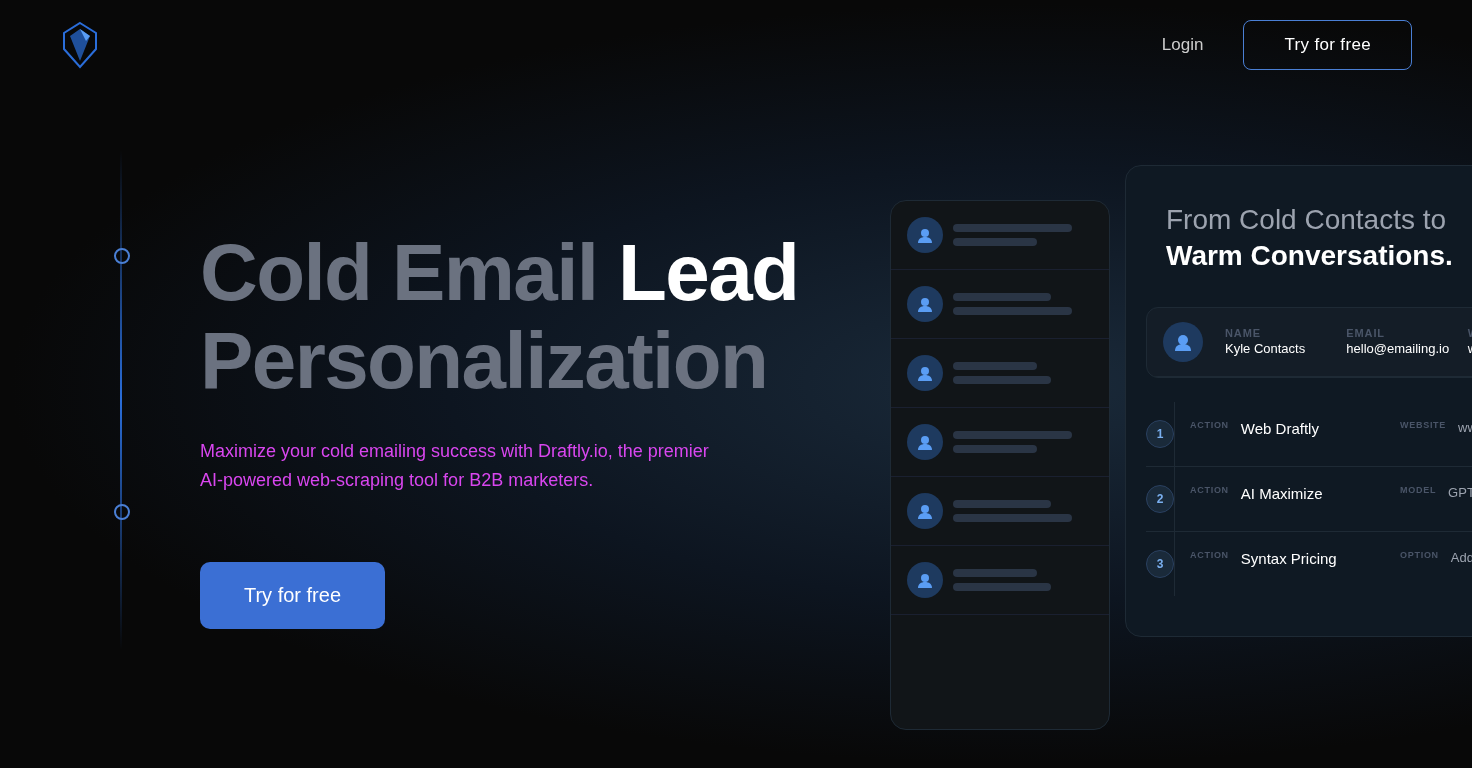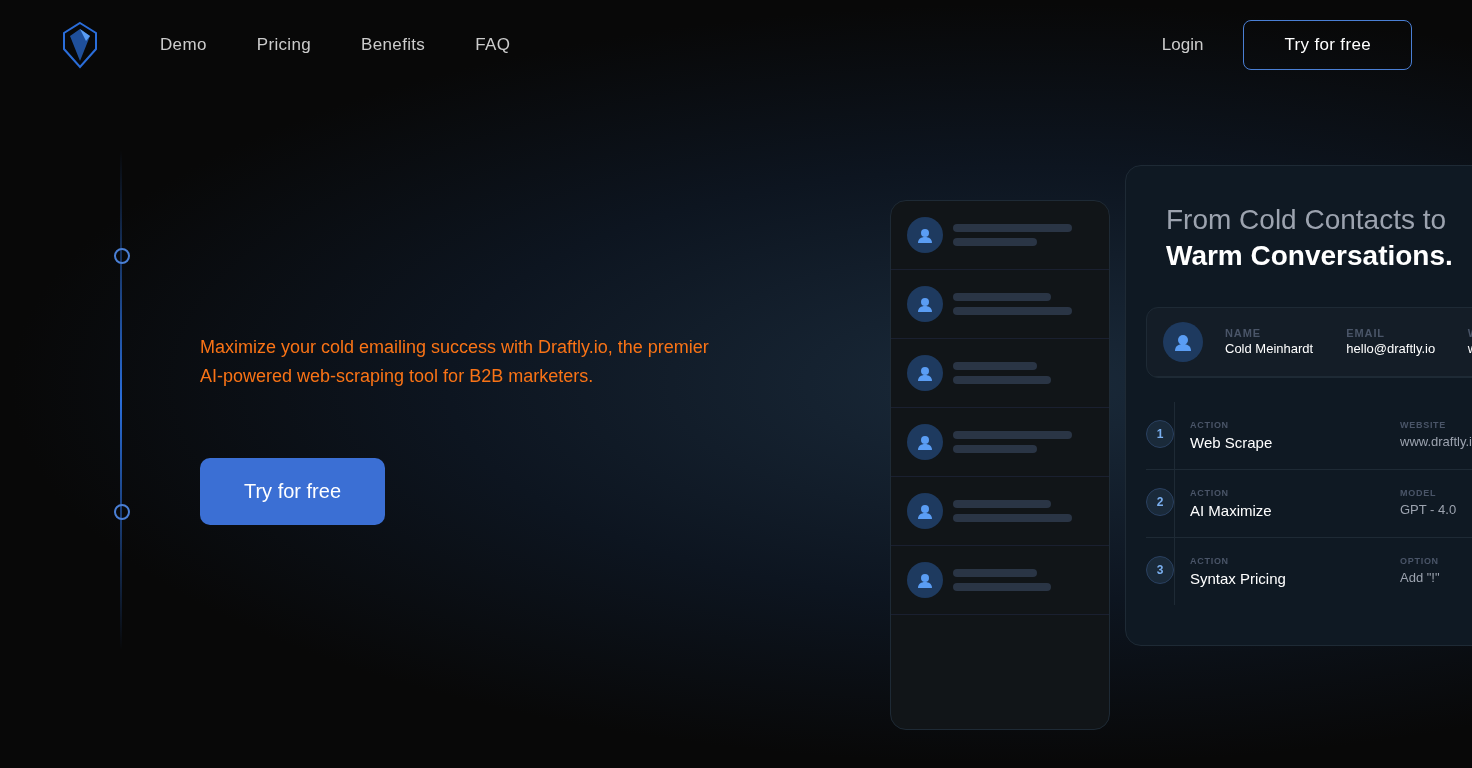--- a/index.html
+++ b/index.html
@@ -139,21 +139,21 @@
       font-weight: 700;
     }
 
     .hero-title .personalization {
       color: #6b7280;
       font-weight: 600;
       display: block;
     }
 
     .hero-subtitle {
-      color: #f97316;
+      color: #d946ef;
       font-size: 18px;
       line-height: 1.6;
       max-width: 520px;
       margin-bottom: 68px;
     }
 
     .try-btn-hero {
       display: inline-flex;
       align-items: center;
       justify-content: center;
@@ -386,22 +386,22 @@
       justify-content: center;
       font-size: 12px;
       color: #7aafef;
       font-weight: 600;
       flex-shrink: 0;
       z-index: 1;
     }
 
     .step-field {
       display: flex;
-      flex-direction: column;
-      gap: 4px;
+      flex-direction: row;
+      gap: 12px;
     }
 
     .step-label {
       font-size: 9px;
       color: #4a5568;
       text-transform: uppercase;
       letter-spacing: 0.08em;
       font-weight: 600;
     }
 
@@ -435,50 +435,42 @@
   <div class="nav-left">
 
     <div class="logo">
       <svg class="logo-icon" viewBox="0 0 40 48" fill="none" xmlns="http://www.w3.org/2000/svg">
         <path d="M20 2 L36 12 L36 28 L20 46 L4 28 L4 12 Z" fill="none" stroke="#2a6dd9" stroke-width="2"></path>
         <path d="M20 8 L30 15 L20 40 L10 15 Z" fill="#2a6dd9" opacity="0.7"></path>
         <path d="M20 8 L30 15 L26 20 L20 8Z" fill="#5a9df4"></path>
       </svg>
     </div>
 
-    <ul class="nav-links">
-      <li>
-        <a href="#">Demo</a>
-      </li>
-      <li>
-        <a href="#">Pricing</a>
-      </li>
-      <li>
-        <a href="#">Benefits</a>
-      </li>
-      <li>
-        <a href="#">FAQ</a>
-      </li>
-    </ul>
   </div>
 
   <div class="nav-right">
     <a href="#" class="login-link">Login</a>
     <button class="try-btn-nav">Try for free</button>
   </div>
 </nav>
 
 <div class="vertical-line"></div>
 
 <div class="dot-indicators">
   <div class="dot"></div>
   <div class="dot"></div>
 </div>
 
 <div class="hero">
+  <h1 class="hero-title">
+    <span class="normal">Cold Email</span>
+    <span> </span>
+    <span class="highlight">Lead</span>
+    <span class="personalization">Personalization</span>
+  </h1>
   <p class="hero-subtitle">Maximize your cold emailing success with Draftly.io, the premier AI-powered web-scraping tool for B2B marketers.</p>
   <button class="try-btn-hero">Try for free</button>
 </div>
 
 <div class="right-panel" style="left: 830px; width: 642px; position: absolute; top: 0px; right: auto;">
 
   <div class="contacts-panel">
     <div class="contact-row">
       <div class="contact-avatar">
         <svg viewBox="0 0 18 18" fill="#5a9df4">
@@ -564,41 +556,41 @@
     <div class="contact-detail-card">
       <div class="contact-detail-header">
         <div class="contact-avatar-detail">
           <svg viewBox="0 0 20 20" fill="#5a9df4" width="20" height="20">
               <circle cx="10" cy="8" r="5"></circle>
               <path d="M2 19c0-5 3.5-7 8-7s8 2 8 7"></path>
             </svg>
         </div>
         <div class="contact-field">
           <span class="field-label">NAME</span>
-          <span class="field-value">Cold Meinhardt</span>
+          <span class="field-value">Kyle Contacts</span>
         </div>
         <div class="contact-field">
           <span class="field-label">EMAIL</span>
-          <span class="field-value">hello@draftly.io</span>
+          <span class="field-value">hello@emailing.io</span>
         </div>
         <div class="contact-field">
           <span class="field-label">WEBSITE</span>
           <span class="field-value">www.draftly.io</span>
         </div>
       </div>
     </div>
 
     <div class="workflow-steps">
       <div class="workflow-line"></div>
 
       <div class="workflow-step">
         <div class="step-number">1</div>
         <div class="step-field">
           <span class="step-label">ACTION</span>
-          <span class="step-value">Web Scrape</span>
+          <span class="step-value">Web Draftly</span>
         </div>
         <div class="step-field">
           <span class="step-sublabel">WEBSITE</span>
           <span class="step-subvalue">www.draftly.io</span>
         </div>
       </div>
 
       <div class="workflow-step">
         <div class="step-number">2</div>
         <div class="step-field">

